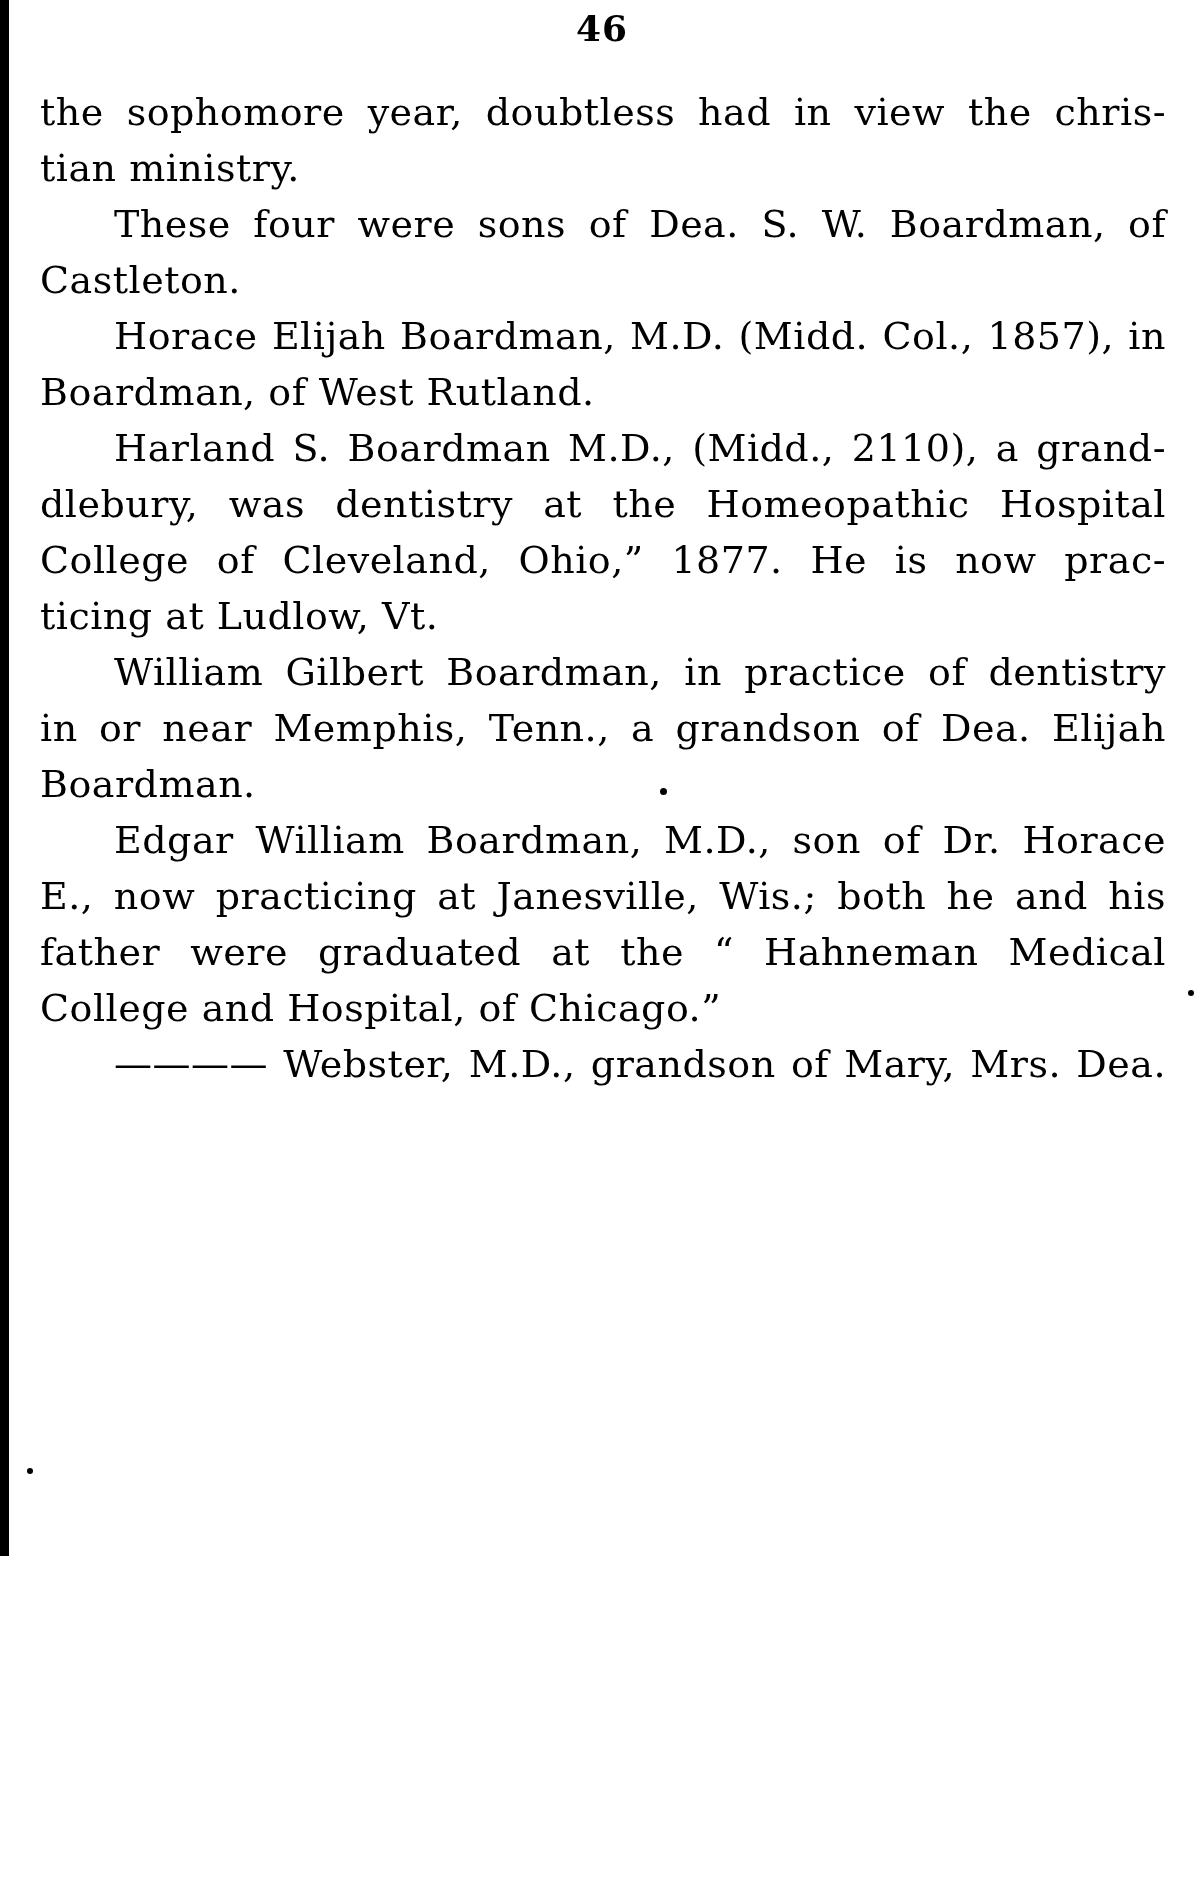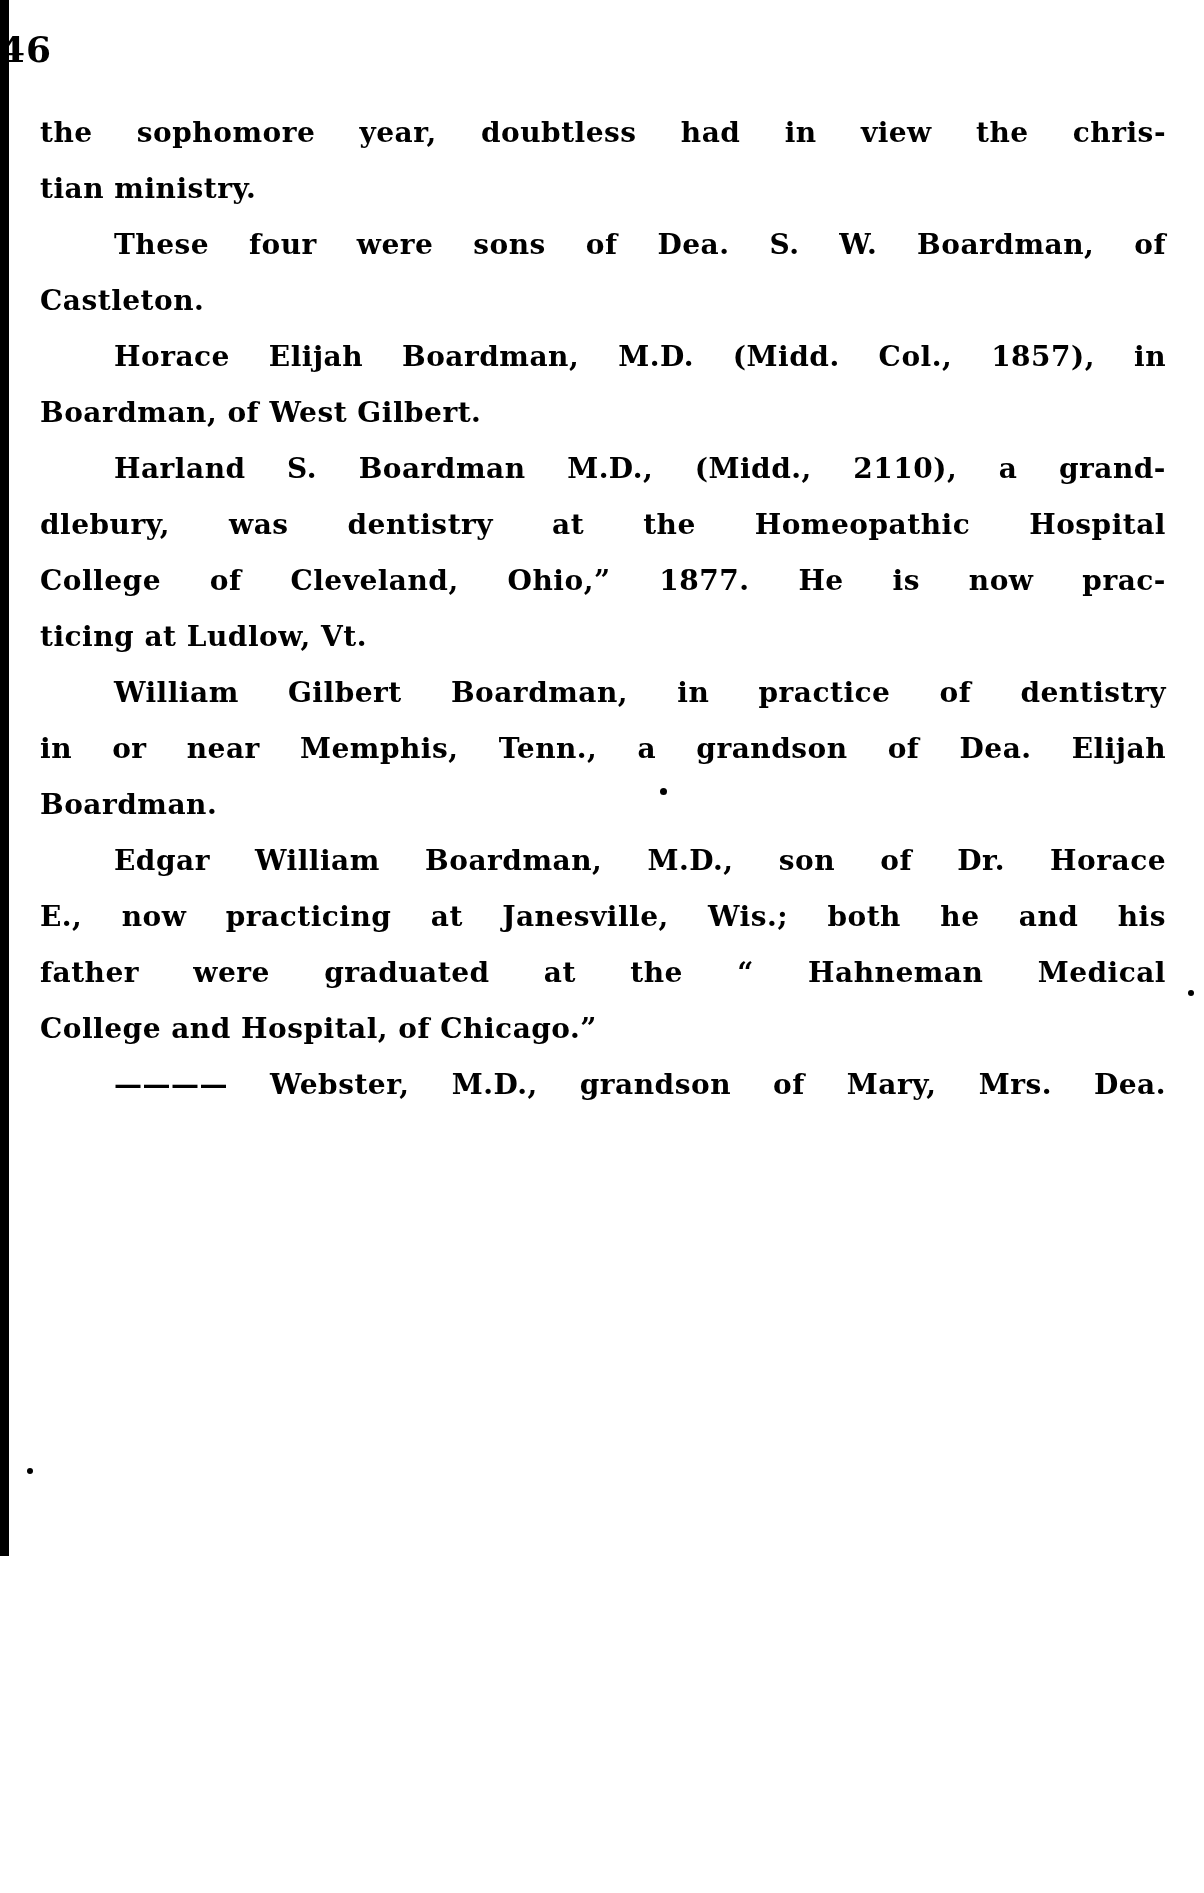--- a/index.html
+++ b/index.html
@@ -23,35 +23,36 @@
   
   .scan-bar {
     position: absolute;
     left: 0;
     top: 0;
     width: 9px;
     height: 1556px;
     background: #000000;
   }
   .page-number {
-    margin-top: 25px;
+    margin-top: 4px;
+    text-align: center;
     font-size: 36px;
     font-weight: bold;
     line-height: 48px;
     letter-spacing: 1px;
   }
   .text-block {
     margin-top: 32px;
     padding: 0 38px 0 40px;
   }
   .para { }
   .para:first-child { margin-top: 0; }
   .line {
-    font-size: 28px;
-    font-weight: bold;
+    font-size: 38px;
+    font-weight: normal;
     line-height: 56px;
     letter-spacing: 0.5px;
     text-align: justify;
     text-align-last: justify;
   }
   .line.last { text-align-last: left; }
   .line.first { text-indent: 74px; }
   
   .speck {
     position: absolute;
@@ -72,21 +73,21 @@
       <div class="para">
         <div class="line">the sophomore year, doubtless had in view the chris-</div>
         <div class="line last">tian ministry.</div>
       </div>
       <div class="para">
         <div class="line first">These four were sons of Dea. S. W. Boardman, of</div>
         <div class="line last">Castleton.</div>
       </div>
       <div class="para">
         <div class="line first">Horace Elijah Boardman, M.D. (Midd. Col., 1857), in</div>
-        <div class="line last">Boardman, of West Gilbert.</div>
+        <div class="line last">Boardman, of West Rutland.</div>
       </div>
       <div class="para">
         <div class="line first">Harland S. Boardman M.D., (Midd., 2110), a grand-</div>
         <div class="line">dlebury, was dentistry at the Homeopathic Hospital</div>
         <div class="line">College of Cleveland, Ohio,” 1877. He is now prac-</div>
         <div class="line last">ticing at Ludlow, Vt.</div>
       </div>
       <div class="para">
         <div class="line first">William Gilbert Boardman, in practice of dentistry</div>
         <div class="line">in or near Memphis, Tenn., a grandson of Dea. Elijah</div>

